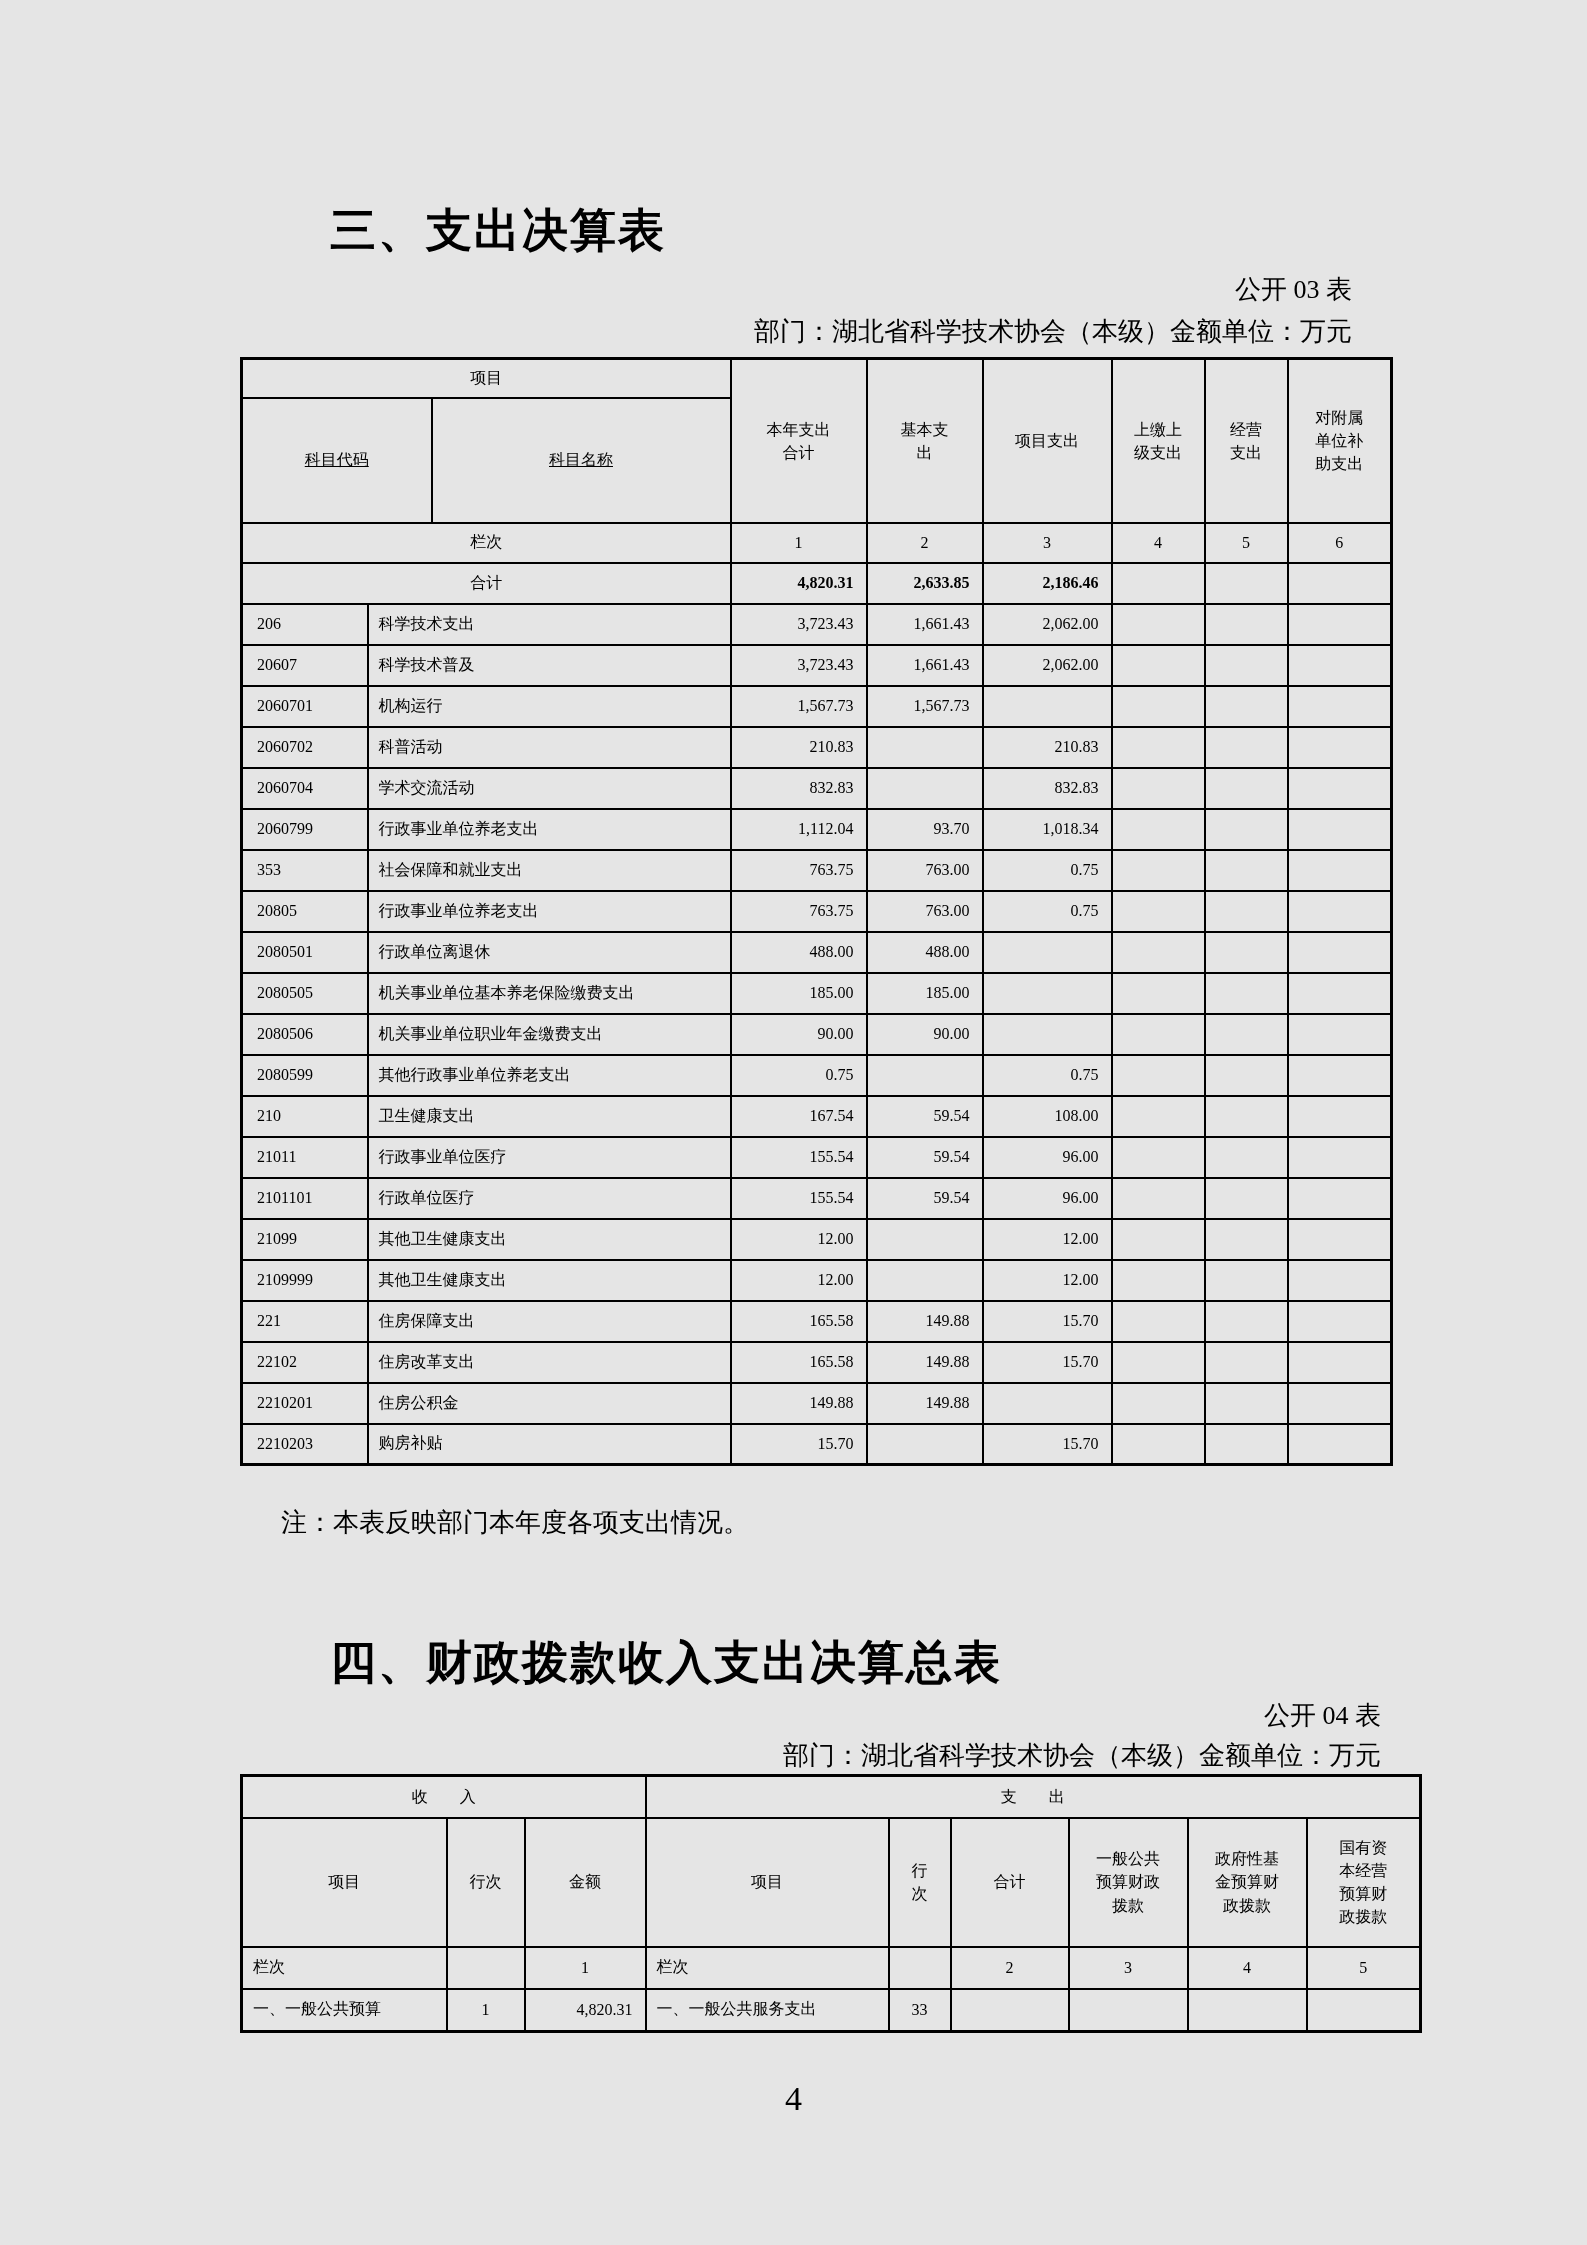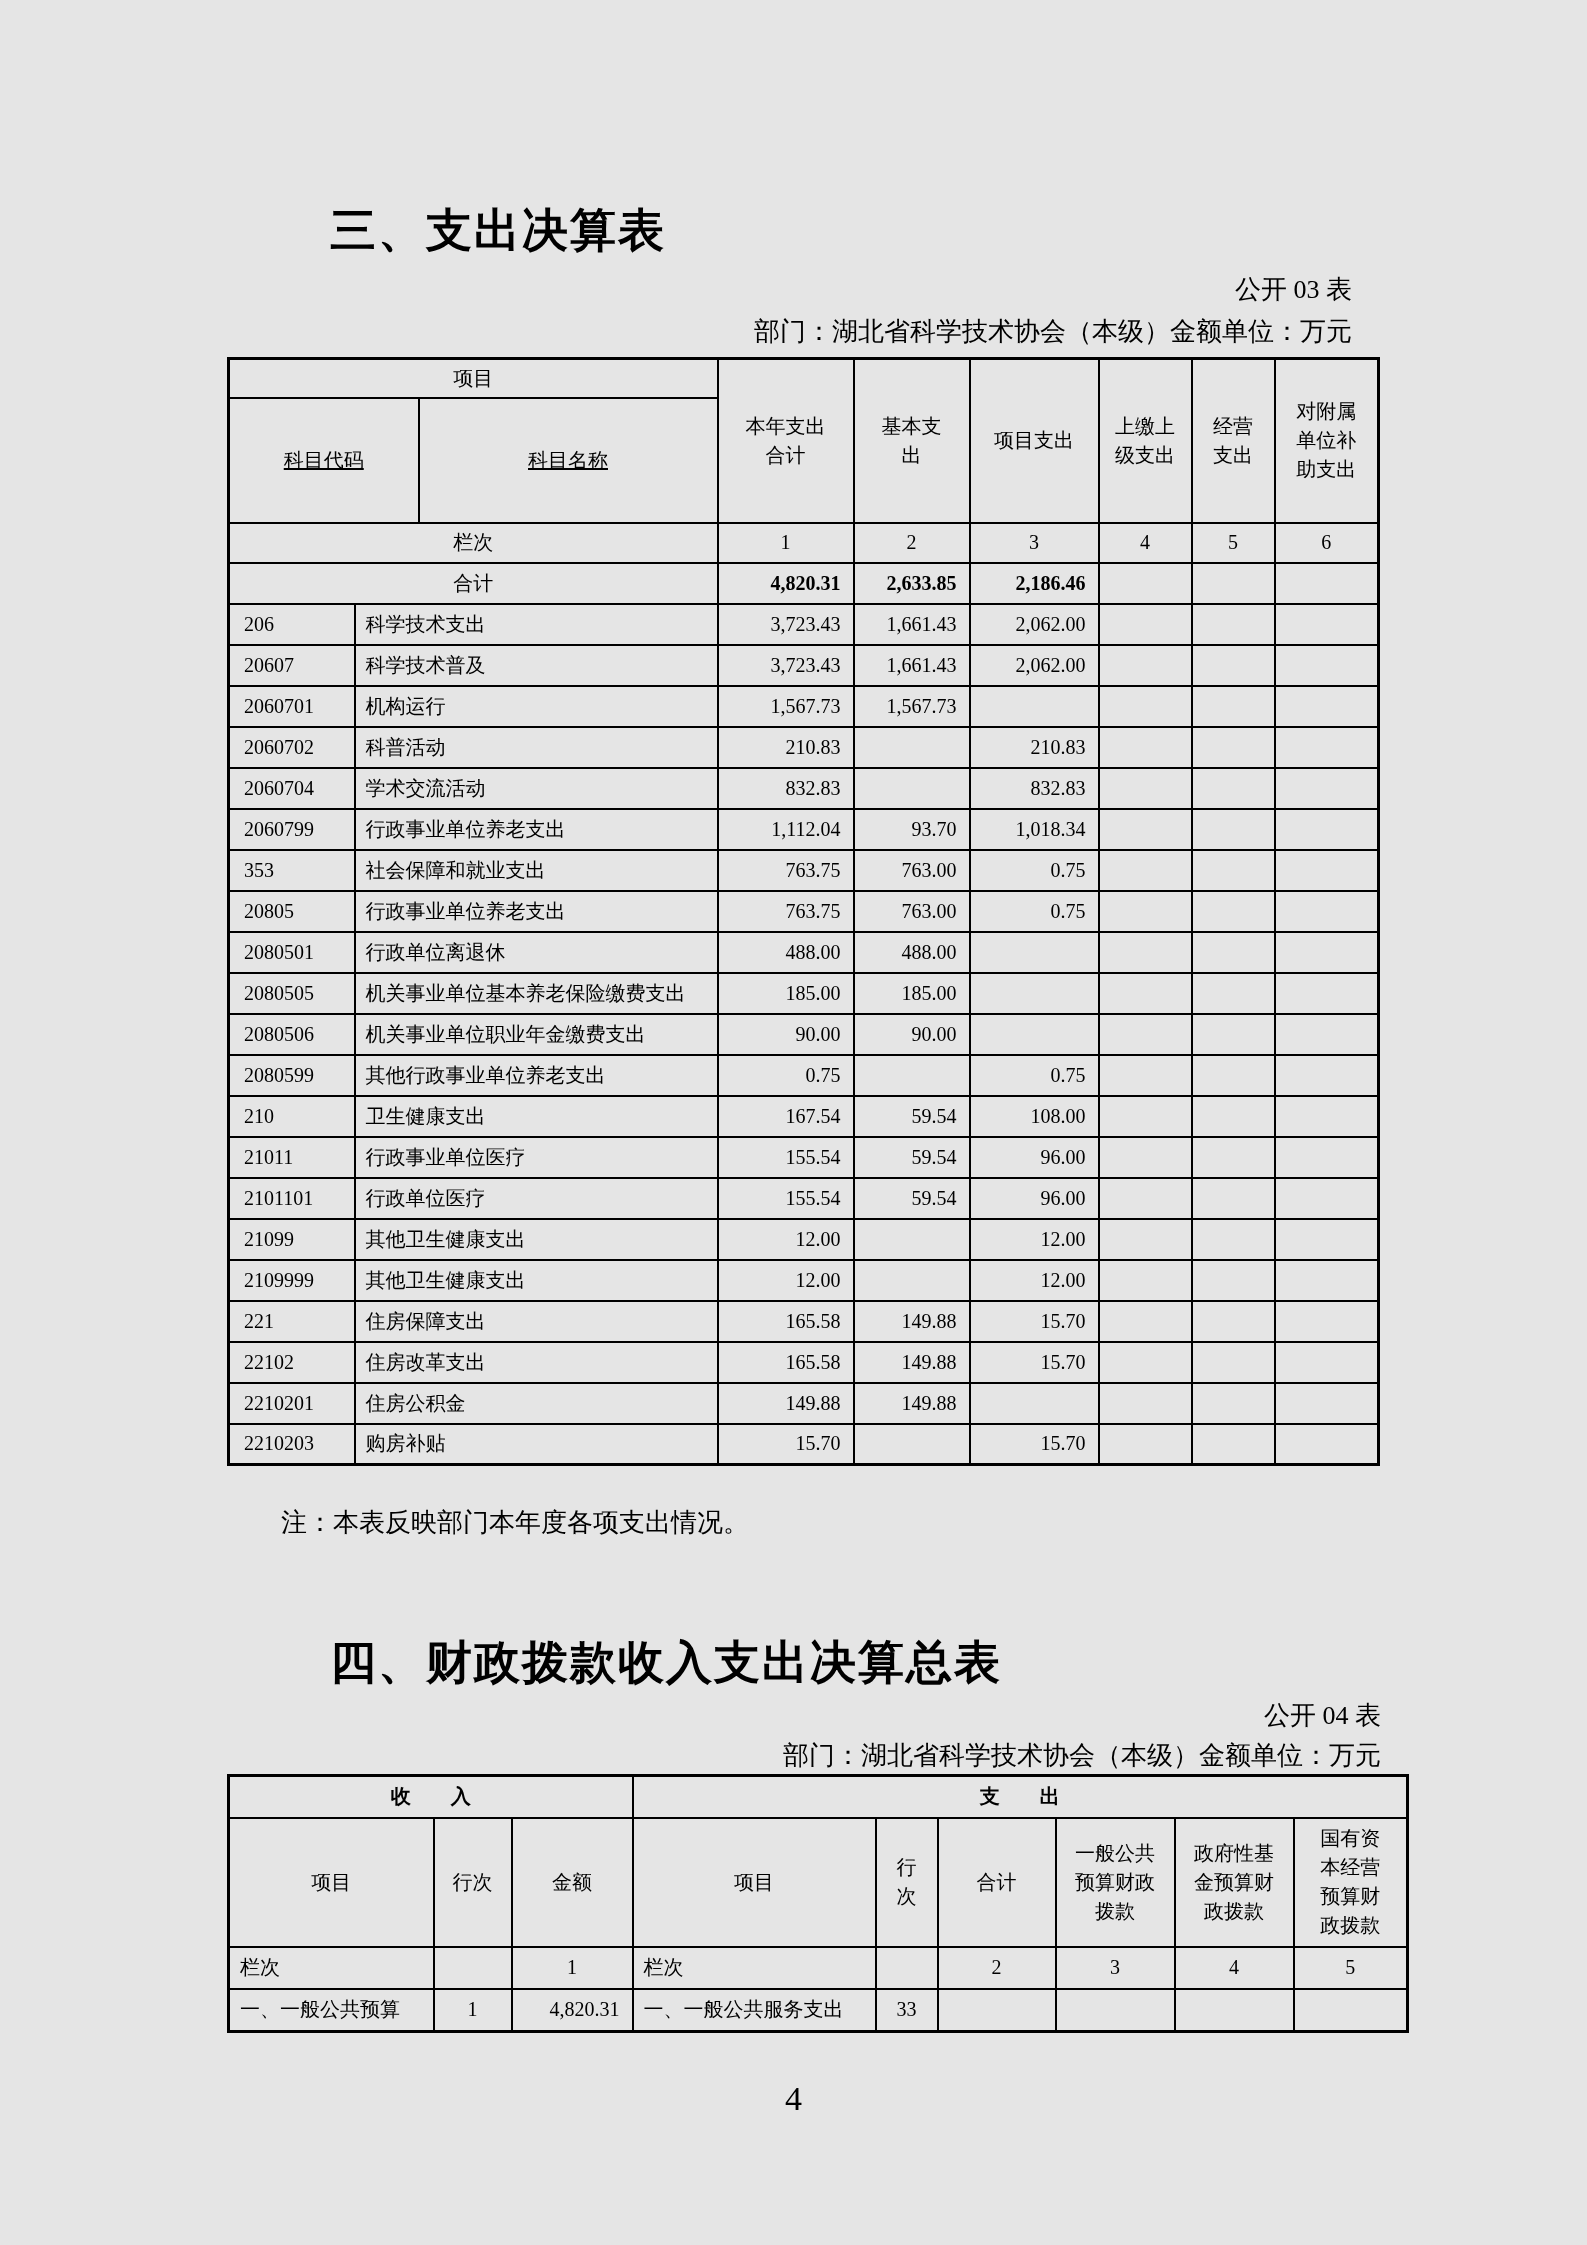--- a/index.html
+++ b/index.html
@@ -15,37 +15,37 @@
   }
   #t1-title { top:200px; }
   #t2-title { top:1632px; }
   .pub { position:absolute; left:227px; text-align:right; font-size:26px; }
   #t1-pub { top:272px; width:1150px; padding-right:25px; }
   #t2-pub { top:1698px; width:1179px; padding-right:25px; }
   .meta { position:absolute; left:227px; display:flex; justify-content:flex-end; font-size:26px; }
   #t1-meta { top:314px; width:1150px; }
   #t2-meta { top:1738px; width:1179px; }
   .meta .unit { padding-right:25px; }
-  table { position:absolute; left:227px; border-collapse:collapse; table-layout:fixed; font-size:20px; }
+  table { position:absolute; left:240px; border-collapse:collapse; table-layout:fixed; font-size:16px; }
   #t1 { top:357px; width:1150px; border:3px solid #000; }
   #t2 { top:1774px; width:1179px; border:3px solid #000; }
   td, th { border:2px solid #000; vertical-align:middle; padding:2px 8px; }
   th { font-weight:normal; white-space:pre-line; text-align:center; line-height:1.45; }
   .center { text-align:center; }
   .left { text-align:left; padding-left:10px; }
   .num { text-align:right; padding-right:12px; }
   .code-cell { text-align:left; padding-left:14px; }
   .name-cell { text-align:left; padding-left:10px; padding-right:4px; }
   .bold { font-weight:bold; }
   #t1 tr.h1 td { height:39px; }
   #t1 tr.h2 th { height:125px;text-decoration:underline; }
   #t1 tr.h3 td { height:40px; }
   #t1 tr.total td { height:41px; }
   #t1 tr.data td { height:41px; }
-  #t2 tr.h1 th { height:42px;font-weight:bold; }
+  #t2 tr.h1 th { height:42px; }
   #t2 tr.h2 th { height:129px; }
   #t2 tr.h3 td { height:42px; }
   #t2 tr.data td { height:43px; }
   .note { position:absolute; left:281px; top:1505px; font-size:26px; }
   .pagenum { position:absolute; top:2080px; left:0; width:1587px; text-align:center; font-size:34px; }
 </style>
 </head>
 <body>
 
 <div class="page">

